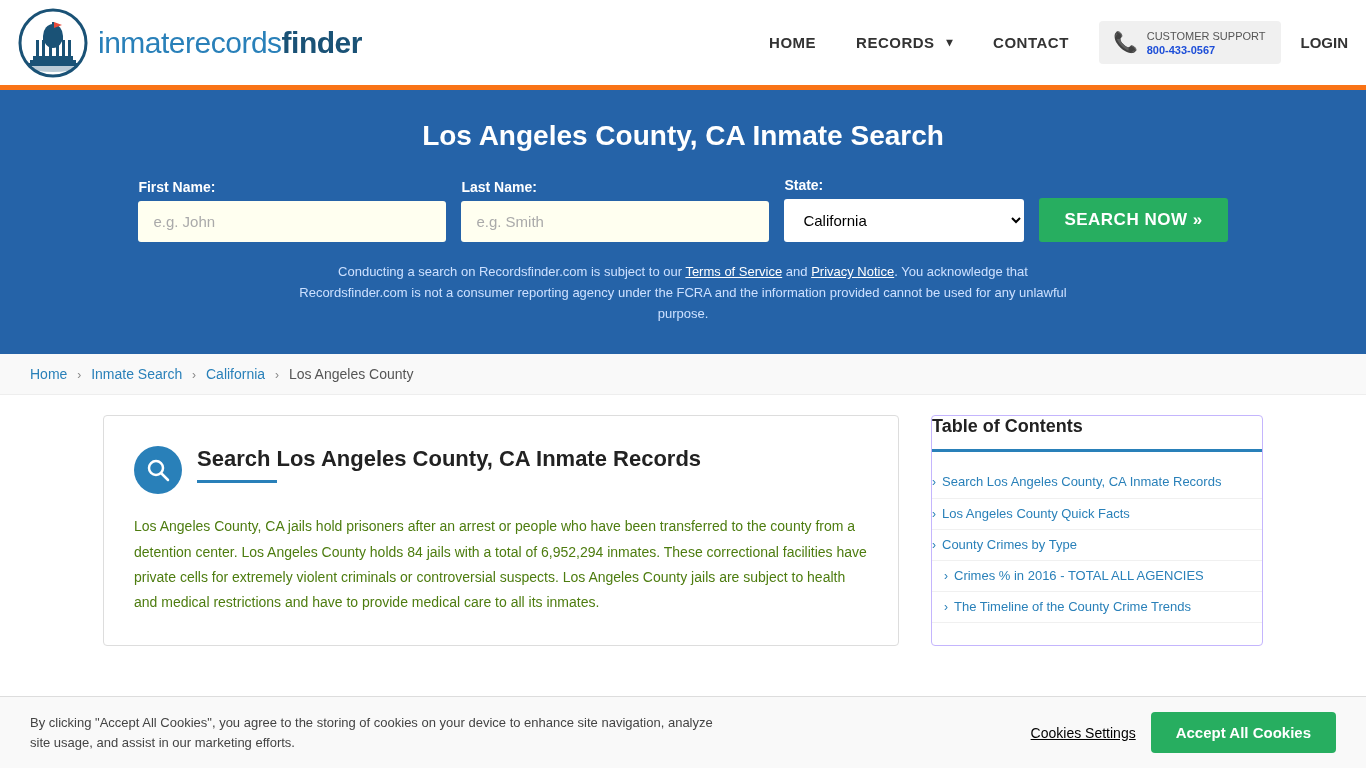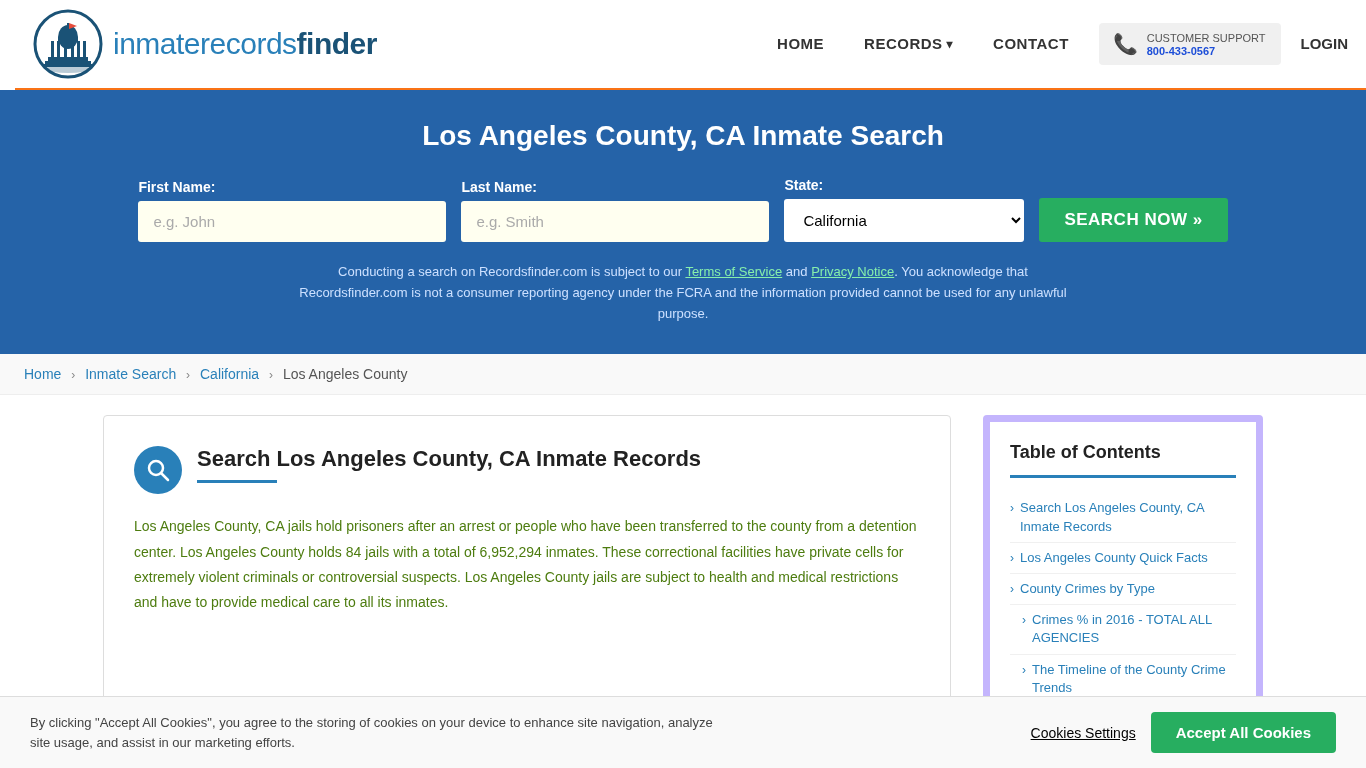--- a/index.html
+++ b/index.html
@@ -5,23 +5,22 @@
     * { box-sizing: border-box; margin: 0; padding: 0; }
     body { font-family: Arial, sans-serif; font-size: 14px; color: #333; background: #fff; }
 
     
     .header {
       display: flex;
       align-items: center;
       justify-content: space-between;
       padding: 10px 18px;
       background: #fff;
-      border-bottom: 2px solid #f97316;
+      border-bottom: 5px solid #f97316;
       height: 90px;
-      margin-left: 15px;
     }
     .logo-area {
       display: flex;
       align-items: center;
       gap: 10px;
     }
     .logo-icon {
       width: 70px;
       height: 70px;
     }
@@ -48,21 +47,21 @@
       color: #333;
       font-weight: 700;
       font-size: 15px;
       letter-spacing: 0.5px;
       padding: 5px 10px;
       cursor: pointer;
     }
     .nav-records {
       display: flex;
       align-items: center;
-      gap: 4px;
+      gap: 12px;
     }
     .nav-chevron { font-size: 12px; }
     .customer-support {
       display: flex;
       align-items: center;
       gap: 8px;
       background: #f0f0f0;
       border-radius: 4px;
       padding: 8px 15px;
     }
@@ -141,25 +140,25 @@
       white-space: nowrap;
       letter-spacing: 0.5px;
     }
     .disclaimer {
       color: #cce0ff;
       font-size: 13px;
       line-height: 1.6;
       max-width: 780px;
       margin: 0 auto;
     }
-    .disclaimer a { color: #86efac; text-decoration: underline; }
+    .disclaimer a { color: #ffffff; text-decoration: underline; }
 
     
     .breadcrumb {
-      padding: 12px 24px;
+      padding: 12px 30px;
       font-size: 14px;
       color: #555;
       background: #f9f9f9;
       border-bottom: 1px solid #eee;
     }
     .breadcrumb a {
       color: #2980b9;
       text-decoration: none;
     }
     .breadcrumb-sep { margin: 0 6px; color: #888; font-size: 12px; }
@@ -174,25 +173,24 @@
     }
     .content-area {
       flex: 1;
       background: #fff;
       border: 1px solid #ddd;
       border-radius: 4px;
       padding: 30px;
       margin-right: 20px;
     }
     .sidebar {
-      width: 280px;
+      width: 332px;
       background: #fff;
-      border: 7px solid #c4b5fd;
+      border: 1px solid #c4b5fd;
       border-radius: 4px;
-      padding: 20px;
       flex-shrink: 0;
     }
 
     
     .content-heading-area {
       display: flex;
       align-items: flex-start;
       gap: 15px;
       margin-bottom: 20px;
     }

